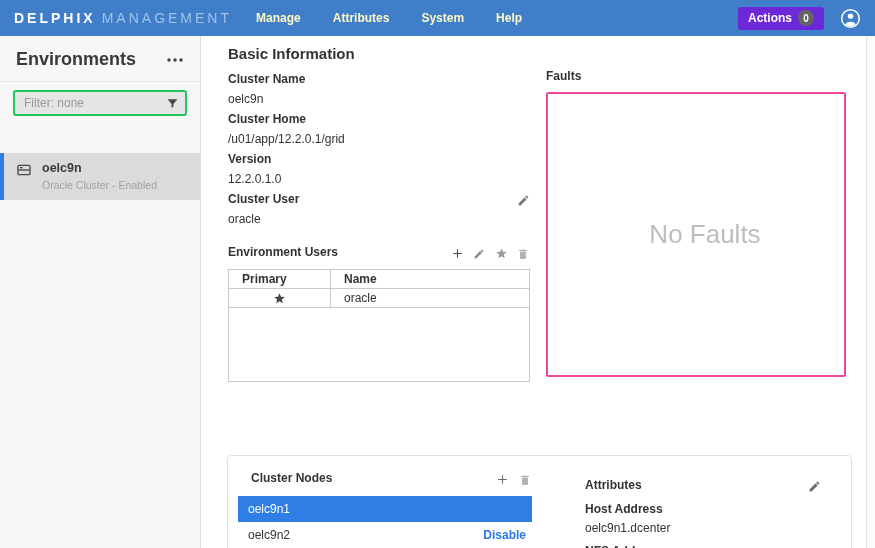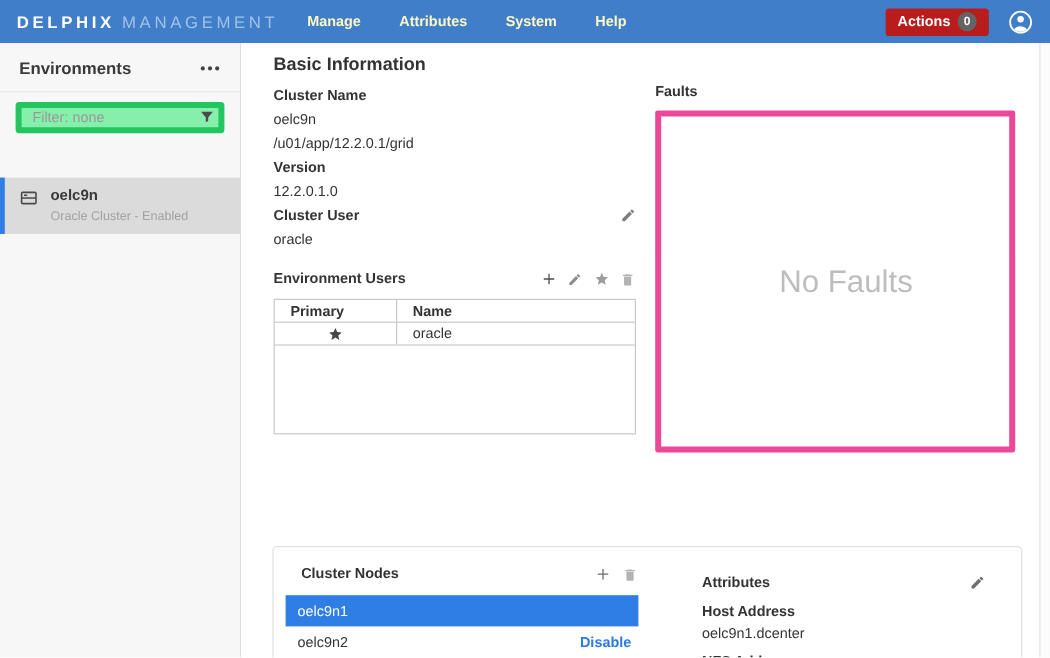--- a/index.html
+++ b/index.html
@@ -7,39 +7,39 @@
               font-family:"Liberation Sans", sans-serif; }
 
   
   .navbar { height:36px; background:#407ec9; display:flex; align-items:center;
             padding:0 14px; }
   .logo { display:flex; align-items:baseline; margin-right:24px; white-space:nowrap; }
   .logo-primary { color:#fff; font-weight:bold; font-size:14px; letter-spacing:3px; }
   .logo-secondary { color:#9fc2e8; font-weight:400; font-size:14px; letter-spacing:3px; margin-left:6px; }
   .nav-item { color:#fef9c3; font-weight:bold; font-size:12px; margin-right:32px; cursor:pointer; }
   .nav-spacer { flex:1; }
-  .actions-btn { background:#b91c1c; border:none; border-radius:3px; height:23px;
+  .actions-btn { background:#6d28d9; border:none; border-radius:3px; height:23px;
                  display:flex; align-items:center; gap:6px; padding:0 10px;
                  color:#fff; font-weight:bold; font-size:12px; cursor:pointer; }
   .actions-badge { background:#646464; color:#fff; width:16px; height:16px; border-radius:50%;
                    font-size:10px; font-weight:bold; display:flex; align-items:center; justify-content:center; }
   .avatar { margin-left:16px; width:21px; height:21px; cursor:pointer; }
 
   
   .page-body { display:flex; height:512px; }
 
   
   .sidebar { width:201px; background:#f7f7f7; border-right:1px solid #ddd; }
   .sidebar-header { display:flex; justify-content:space-between; align-items:center;
                     padding:13px 16px 11px 16px; border-bottom:1px solid #e7e7e7; }
-  .sidebar-title { font-size:14px; font-weight:bold; color:#3a3a3a; }
+  .sidebar-title { font-size:18px; font-weight:bold; color:#3a3a3a; }
   .ellipsis-btn { cursor:pointer; display:flex; align-items:center; }
   .filter-wrap { margin:8px 13px 0 13px; position:relative; }
-  .filter-input { width:100%; height:26px; border:5px solid #22c55e; border-radius:3px;
-                  background:#86efac; font-size:12px; color:#555; padding:0 28px 0 9px;
+  .filter-input { width:100%; height:26px; border:2px solid #22c55e; border-radius:3px;
+                  background:#e5e5e5; font-size:12px; color:#555; padding:0 28px 0 9px;
                   font-family:"Liberation Sans", sans-serif; }
   .filter-input::placeholder { color:#999; }
   .funnel { position:absolute; right:8px; top:6px; width:13px; height:13px; }
   .env-item { margin-top:37px; background:#dbdbdb; border-left:4px solid #2e7ee5;
               padding:8px 8px 9px 12px; display:flex; gap:10px; cursor:pointer; }
   .env-item-icon { width:16px; height:16px; flex:none; margin-top:1px; }
   .env-item-name { font-size:12.5px; font-weight:bold; color:#3a3a3a; }
   .env-item-sub { font-size:10.5px; color:#a2a2a2; margin-top:4px; }
 
   
@@ -63,21 +63,21 @@
           display:flex; align-items:center; }
   .t-c2 { flex:1; padding-left:13px; }
   .t-head { font-weight:bold; font-size:12px; color:#333; }
   .t-head .t-c1 { padding-left:13px; }
   .t-body { font-size:12px; color:#333; }
   .t-body .t-c1 { justify-content:center; }
   .row-star { width:13px; height:13px; }
 
   .faults-col { position:absolute; left:345px; top:33px; width:300px; }
   .faults-title { font-weight:bold; font-size:12px; color:#333; height:14px; }
-  .faults-box { margin-top:9px; height:285px; border:5px solid #ec4899; border-radius:2px;
+  .faults-box { margin-top:9px; height:285px; border:2px solid #ec4899; border-radius:2px;
                 display:flex; align-items:center; justify-content:center;padding-left:18px; }
   .no-faults { color:#bdbdbd; font-size:26px; }
 
   
   .bottom-card { position:absolute; left:26px; top:419px; width:625px; height:170px;
                  border:1px solid #e0e0e0; border-radius:4px; background:#fff; display:flex; }
   .cn-col { width:330px; padding:14px 0 0 23px; }
   .cn-header { display:flex; justify-content:space-between; align-items:center; width:281px; height:16px; }
   .cn-title { font-weight:bold; font-size:12px; color:#333; }
   .cn-tools { display:flex; align-items:center; gap:10px; }
@@ -158,20 +158,21 @@
     </div>
   </div>
 
   <div class="main">
 
     <div class="bi-title">Basic Information</div>
 
     <div class="info-col">
       <div class="f-label">Cluster Name</div>
       <div class="f-value">oelc9n</div>
+      <div class="f-label">Cluster Home</div>
       <div class="f-value">/u01/app/12.2.0.1/grid</div>
       <div class="f-label">Version</div>
       <div class="f-value">12.2.0.1.0</div>
       <div class="f-label-row">
         <span class="f-label">Cluster User</span>
         <span class="edit-icon">
           <svg viewBox="0 0 24 24" width="13" height="13">
             <path d="M3 17.25V21h3.75L17.8 9.94l-3.75-3.75L3 17.25zM20.7 7.04a1 1 0 0 0 0-1.41l-2.34-2.34a1 1 0 0 0-1.41 0l-1.83 1.83 3.75 3.75 1.83-1.83z" fill="#7d7d7d"></path>
           </svg>
         </span>

